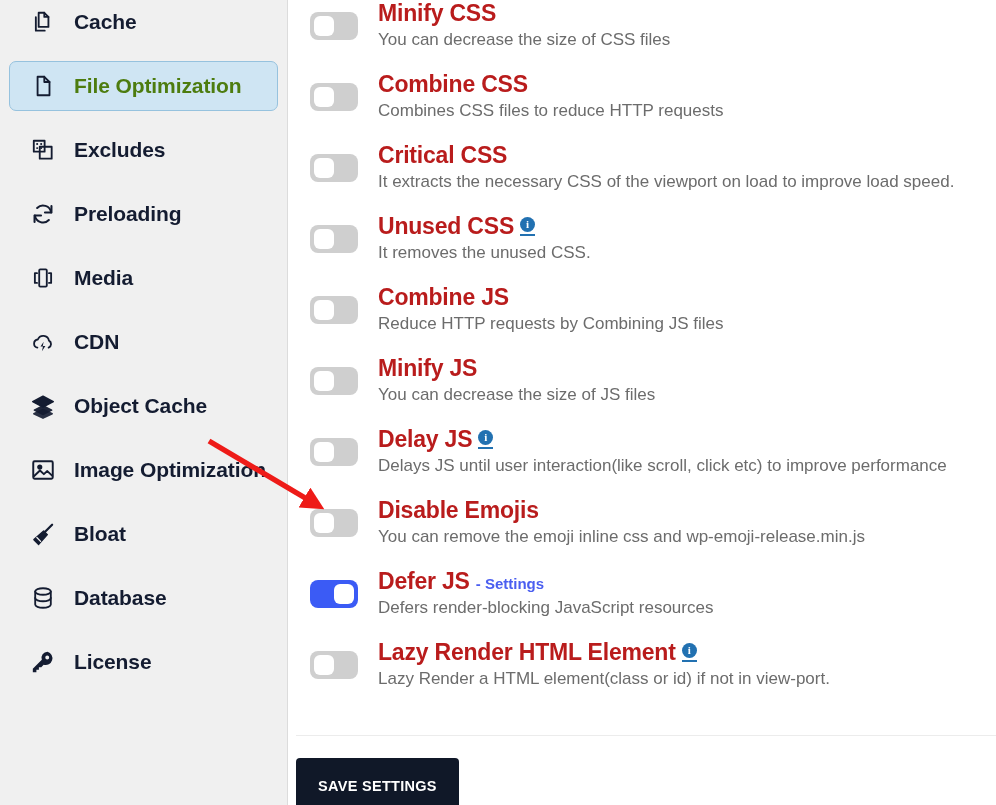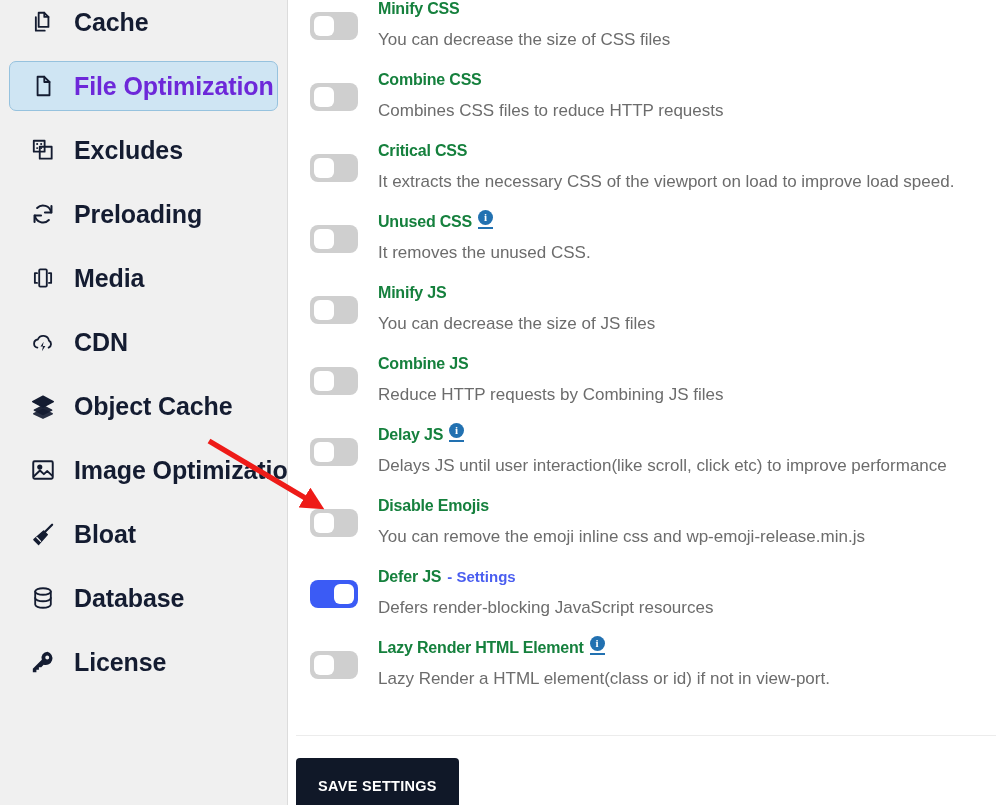--- a/index.html
+++ b/index.html
@@ -51,27 +51,27 @@
     width: 28px;
     height: 28px;
     flex: 0 0 28px;
     display: flex;
     align-items: center;
     justify-content: center;
     color: #141c31;
   }
   .nav-icon svg { display: block; }
   .nav-label {
-    font-size: 25px;
+    font-size: 21px;
     color: #141c31;
     font-weight: 700;
     letter-spacing: -0.1px;
     white-space: nowrap;
   }
-  .nav-item.active .nav-label { color: #6d28d9; }
+  .nav-item.active .nav-label { color: #4d7c0f; }
 
   
   #nav-list { padding-top: 0; }
   .nav-item { margin-bottom: 14px; }
   .nav-item:first-child { margin-top: -3px; }
 
   
   #main {
     position: relative;
     flex: 1 1 auto;
@@ -121,23 +121,23 @@
     padding-top: 0px;
   }
 
   .option-title-line {
     display: flex;
     align-items: baseline;
     gap: 6px;
     height: 25px;
   }
   .option-title {
-    font-size: 16px;
+    font-size: 23px;
     font-weight: 700;
-    color: #15803d;
+    color: #b91c1c;
     letter-spacing: -0.2px;
     white-space: nowrap;
   }
   .info-icon {
     display: inline-flex;
     flex-direction: column;
     align-items: center;
     position: relative;
     top: -6px;
     cursor: pointer;
@@ -377,34 +377,34 @@
             </div>
             <div class="option-desc">It removes the unused CSS.</div>
           </div>
         </div>
         <div class="option-row">
           <div class="toggle">
             <span class="knob"></span>
           </div>
           <div class="option-text">
             <div class="option-title-line">
+              <span class="option-title">Combine JS</span>
+            </div>
+            <div class="option-desc">Reduce HTTP requests by Combining JS files</div>
+          </div>
+        </div>
+        <div class="option-row">
+          <div class="toggle">
+            <span class="knob"></span>
+          </div>
+          <div class="option-text">
+            <div class="option-title-line">
               <span class="option-title">Minify JS</span>
             </div>
             <div class="option-desc">You can decrease the size of JS files</div>
-          </div>
-        </div>
-        <div class="option-row">
-          <div class="toggle">
-            <span class="knob"></span>
-          </div>
-          <div class="option-text">
-            <div class="option-title-line">
-              <span class="option-title">Combine JS</span>
-            </div>
-            <div class="option-desc">Reduce HTTP requests by Combining JS files</div>
           </div>
         </div>
         <div class="option-row">
           <div class="toggle">
             <span class="knob"></span>
           </div>
           <div class="option-text">
             <div class="option-title-line">
               <span class="option-title">Delay JS</span>
               <span class="info-icon">

